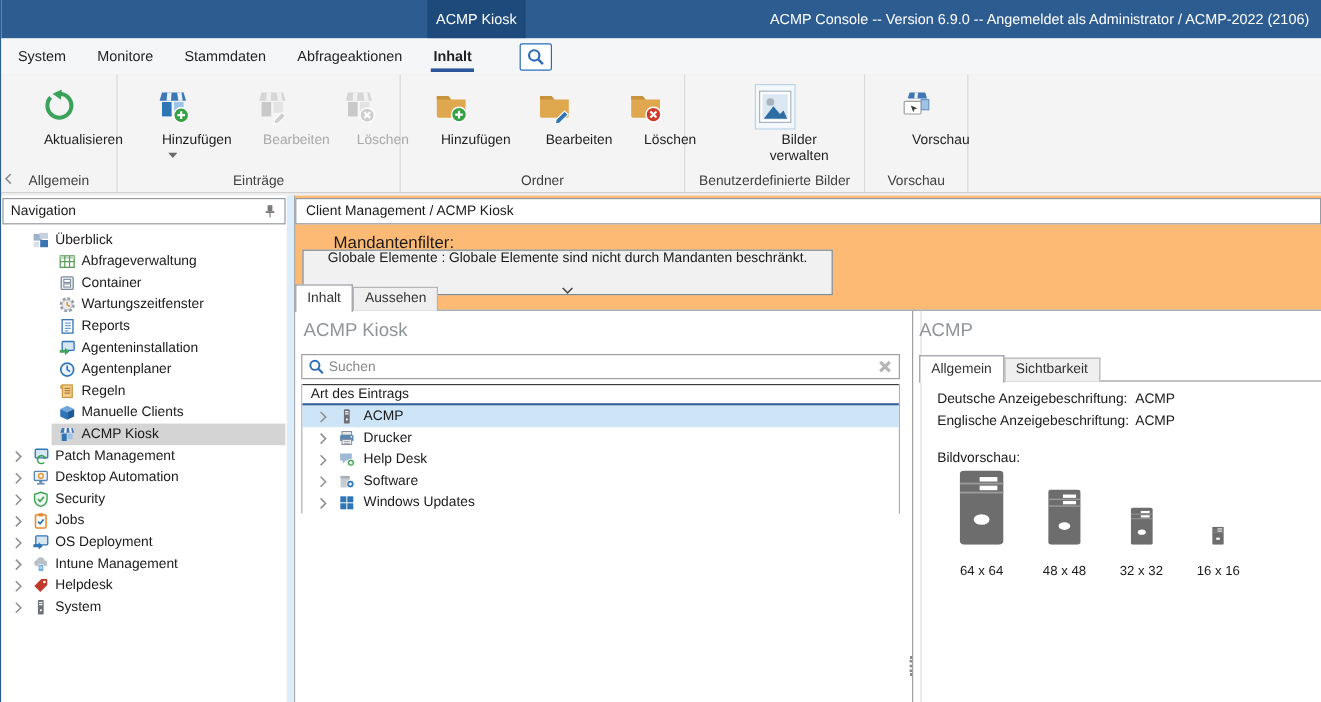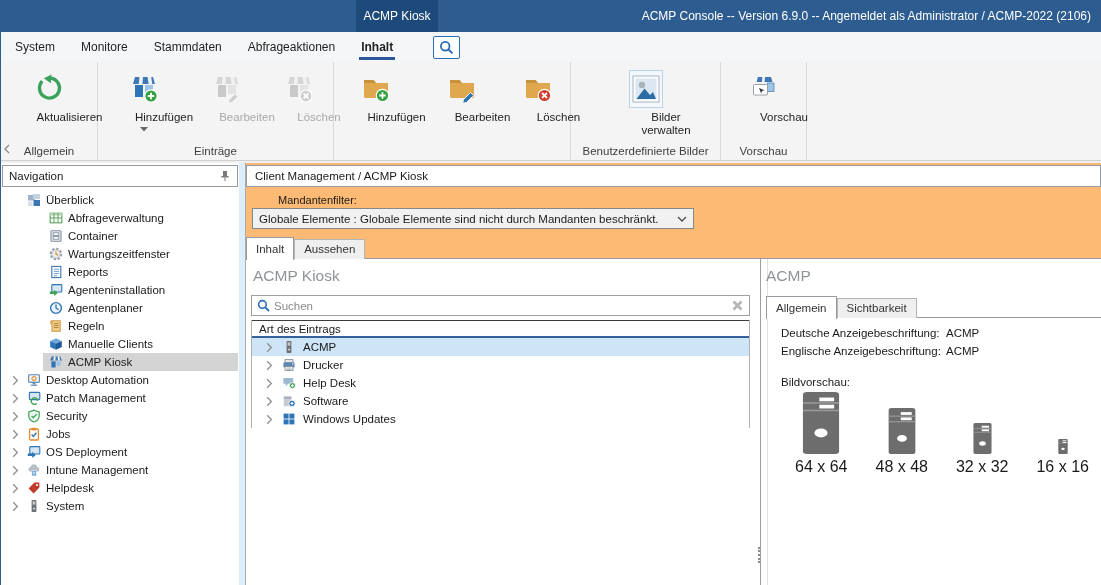--- a/index.html
+++ b/index.html
@@ -51,23 +51,23 @@
   .nav-row .lab{margin-left:5px;white-space:nowrap;}
   .nav-row.lvl0{padding-left:2px;}
   .nav-row.lvl1{margin-left:41px;padding-left:5px;}
   .nav-row.selected{background:#d4d4d4;}
   
   .splitter{position:absolute;left:238px;top:163px;width:6px;bottom:0;background:#dceefb;}
   
   .content{position:absolute;left:244px;top:163px;right:0;bottom:0;background:#fdba74;border-left:1px solid #ababab;}
   .breadcrumb{position:absolute;left:0;top:2px;right:0;height:22px;border:1px solid #979aa0;background:#fff;
     line-height:20px;padding-left:8px;font-size:11.5px;}
-  .mandant-label{position:absolute;left:8px;top:31px;font-size:11px;padding-left:24px;}
-  .mandant-select{position:absolute;left:6px;top:45px;width:442px;height:21px;background:#f1f1f1;
-    border:1px solid #85888c;display:flex;align-items:center;padding:0 6px;font-size:11.5px;}
+  .mandant-label{position:absolute;left:8px;top:31px;font-size:14px;padding-left:24px;}
+  .mandant-select{position:absolute;left:6px;top:45px;width:442px;height:38px;background:#f1f1f1;
+    border:1px solid #85888c;display:flex;align-items:center;padding:0 6px;font-size:11.5px;flex-direction:column;}
   .mandant-select .sel-text{flex:1;white-space:nowrap;overflow:hidden;}
   .tabstrip{position:absolute;top:73px;left:0;height:23px;display:flex;align-items:flex-end;z-index:3;}
   .tab{border:1px solid #b5b5b5;border-bottom:none;background:#efefef;height:20px;line-height:19px;
     padding:0 9px;font-size:11.5px;color:#333;cursor:default;}
   .tab.active{background:#fff;height:23px;line-height:22px;border-color:#979aa0;margin-bottom:-1px;z-index:4;position:relative;}
   .main-panel{position:absolute;top:95px;left:0;right:0;bottom:0;background:#fff;border-top:1px solid #979aa0;}
   
   .list-title{position:absolute;left:7px;top:8px;font-size:15.5px;color:#909498;}
   .searchbox{position:absolute;left:5px;top:36px;width:499px;height:21px;border:1px solid #a0a0a0;background:#fff;
     display:flex;align-items:center;padding:0 5px;gap:4px;}
@@ -88,21 +88,21 @@
   .vdivider2{position:absolute;left:521px;top:0;bottom:0;width:1px;background:#dedede;}
   .vgrip{position:absolute;left:512px;top:288px;height:16px;width:0;border-left:2px dotted #8a8a8a;}
   .props-title{position:absolute;left:520px;top:8px;font-size:15.5px;color:#909498;}
   .props-tabline{position:absolute;left:520px;right:0;top:58px;height:1px;background:#979aa0;}
   .props-tabs{position:absolute;left:520px;top:36px;height:23px;display:flex;align-items:flex-end;z-index:3;}
   .pfield-label{position:absolute;left:535px;font-size:11.5px;}
   .pfield-value{position:absolute;left:700px;font-size:11.5px;}
   .preview-label{position:absolute;left:535px;top:117px;font-size:11.5px;}
   .preview-row{position:absolute;left:549px;top:133px;display:flex;align-items:flex-end;gap:28px;}
   .pcell{display:flex;flex-direction:column;align-items:center;}
-  .pcell .plab{margin-top:4px;font-size:16px;white-space:nowrap;}
+  .pcell .plab{margin-top:16px;font-size:11px;white-space:nowrap;}
 </style>
 </head>
 <body>
 
 <div class="app">
 
   <div class="titlebar">
     <div class="title-tab">ACMP Kiosk</div>
     <div class="title-text">ACMP Console -- Version 6.9.0 -- Angemeldet als Administrator / ACMP-2022 (2106)</div>
   </div>
@@ -222,20 +222,21 @@
             <svg width="30" height="30" viewBox="0 0 30 30">
                 <path d="M3 6 h9.5 l2.5 3 H27 v13.5 a1.6 1.6 0 0 1 -1.6 1.6 H4.6 A1.6 1.6 0 0 1 3 22.5 Z" fill="#e0a84e"></path>
                 <path d="M3 6 h9.5 l2.5 3 H3 Z" fill="#c6923c"></path>
                 <circle cx="21.5" cy="21.5" r="6.2" fill="#cf3a2b" stroke="#fff" stroke-width="1.2"></circle>
                 <path d="M19 19 l5 5 M24 19 l-5 5" stroke="#fff" stroke-width="1.8"></path>
               </svg>
           </span>
           <span class="rlb">Löschen</span>
         </div>
       </div>
+      <div class="rglabel">Ordner</div>
     </div>
 
     <div class="rgroup rg-bilder">
       <div class="rbuttons">
         <div class="rbtn" style="width:140px">
           <span class="ric framed">
             <svg width="28" height="28" viewBox="0 0 28 28">
                 <rect x="1" y="1" width="26" height="26" fill="#fdfdfd" stroke="#a8b4c0"></rect>
                 <rect x="3.5" y="3.5" width="21" height="21" fill="#dbe7f3"></rect>
                 <circle cx="10" cy="10" r="3.2" fill="#aab2ba"></circle>
@@ -395,42 +396,42 @@
           <span class="lab">ACMP Kiosk</span>
         </div>
         <div class="nav-row lvl0">
           <span class="chev">
             <svg width="13" height="13" viewBox="0 0 14 14">
               <polyline points="4.5,2.5 9,7 4.5,11.5" fill="none" stroke="#8f8f8f" stroke-width="1.4"></polyline>
             </svg>
           </span>
           <span class="ico">
             <svg width="14" height="14" viewBox="0 0 14 14">
+              <rect x="2.4" y="1.4" width="10.4" height="7.2" rx="0.8" fill="#d6e6f5" stroke="#2e75b6" stroke-width="1.1"></rect>
+              <path d="M9.8 12.4 a3.3 3.3 0 1 1 0.9 -3.2" fill="none" stroke="#3fa356" stroke-width="1.4"></path>
+              <path d="M11.6 7.2 l-0.6 2.6 l-2.5 -0.9 Z" fill="#3fa356"></path>
+            </svg>
+          </span>
+          <span class="lab">Patch Management</span>
+        </div>
+        <div class="nav-row lvl0">
+          <span class="chev">
+            <svg width="13" height="13" viewBox="0 0 14 14">
+              <polyline points="4.5,2.5 9,7 4.5,11.5" fill="none" stroke="#8f8f8f" stroke-width="1.4"></polyline>
+            </svg>
+          </span>
+          <span class="ico">
+            <svg width="14" height="14" viewBox="0 0 14 14">
               <rect x="1.6" y="1.8" width="10.8" height="7.6" rx="0.8" fill="#eef4fa" stroke="#5b87b5" stroke-width="1.1"></rect>
               <circle cx="7" cy="5.6" r="2" fill="none" stroke="#e8962e" stroke-width="1.2"></circle>
               <rect x="5.7" y="9.8" width="2.6" height="1.6" fill="#5b87b5"></rect>
               <rect x="3.8" y="11.6" width="6.4" height="1.2" fill="#5b87b5"></rect>
             </svg>
           </span>
           <span class="lab">Desktop Automation</span>
-        </div>
-        <div class="nav-row lvl0">
-          <span class="chev">
-            <svg width="13" height="13" viewBox="0 0 14 14">
-              <polyline points="4.5,2.5 9,7 4.5,11.5" fill="none" stroke="#8f8f8f" stroke-width="1.4"></polyline>
-            </svg>
-          </span>
-          <span class="ico">
-            <svg width="14" height="14" viewBox="0 0 14 14">
-              <rect x="2.4" y="1.4" width="10.4" height="7.2" rx="0.8" fill="#d6e6f5" stroke="#2e75b6" stroke-width="1.1"></rect>
-              <path d="M9.8 12.4 a3.3 3.3 0 1 1 0.9 -3.2" fill="none" stroke="#3fa356" stroke-width="1.4"></path>
-              <path d="M11.6 7.2 l-0.6 2.6 l-2.5 -0.9 Z" fill="#3fa356"></path>
-            </svg>
-          </span>
-          <span class="lab">Patch Management</span>
         </div>
         <div class="nav-row lvl0">
           <span class="chev">
             <svg width="13" height="13" viewBox="0 0 14 14">
               <polyline points="4.5,2.5 9,7 4.5,11.5" fill="none" stroke="#8f8f8f" stroke-width="1.4"></polyline>
             </svg>
           </span>
           <span class="ico">
             <svg width="14" height="14" viewBox="0 0 14 14">
               <path d="M7 1.2 L12.2 2.9 V6.8 C12.2 10.2 9.8 12.2 7 13 C4.2 12.2 1.8 10.2 1.8 6.8 V2.9 Z" fill="#eef7ef" stroke="#3fa356" stroke-width="1.2"></path>

